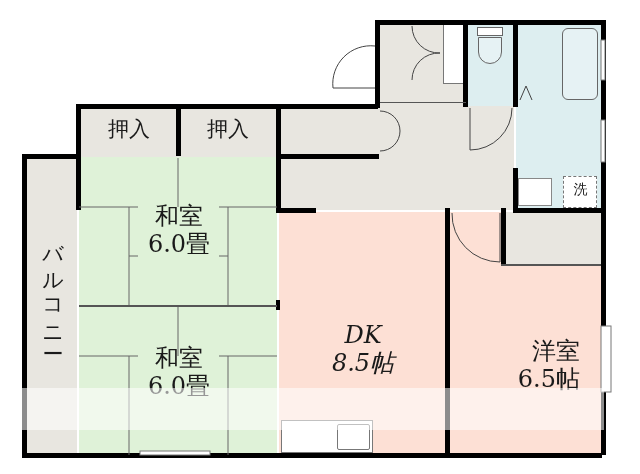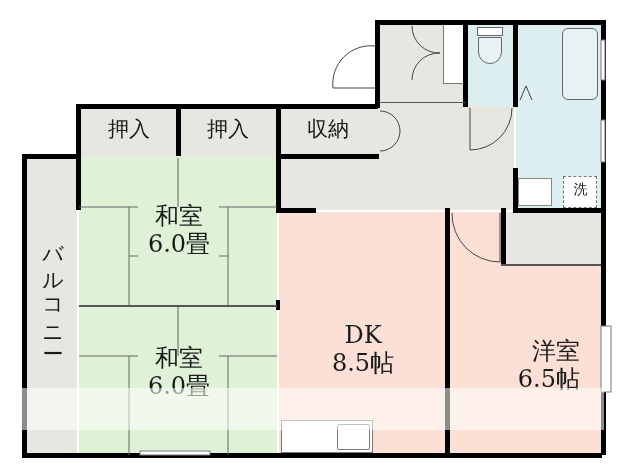--- a/index.html
+++ b/index.html
@@ -103,31 +103,30 @@
       <rect x="601" y="326" width="10" height="66"></rect>
       <rect x="601" y="40" width="4" height="40"></rect>
       <rect x="601" y="120" width="4" height="42"></rect>
       <rect x="140" y="451" width="70" height="4"></rect>
       <rect x="240" y="451" width="0" height="0"></rect>
     </g>
   </svg>
 
   <div class="label small" style="left:79px;top:117px;width:100px;">押入</div>
   <div class="label small" style="left:179px;top:117px;width:98px;">押入</div>
-  <div class="label small" style="left:279px;top:117px;width:98px;">収納</div>
 
   <div class="label" style="left:129px;top:203px;width:100px;">
     <div>和室</div>
     <div>6.0畳</div>
   </div>
   <div class="label" style="left:129px;top:345px;width:100px;">
     <div>和室</div>
     <div>6.0畳</div>
   </div>
-  <div class="label" style="left:313px;top:322px;width:100px;">
+  <div class="label" style="left:313px;top:322px;width:100px;font-style:italic;">
     <div>DK</div>
     <div>8.5帖</div>
   </div>
   <div class="label" style="left:480px;top:338px;width:100px;text-align:right;">
     <div>洋室</div>
     <div>6.5帖</div>
   </div>
   <div class="label" style="left:35px;top:230px;width:30px;writing-mode:vertical-rl;font-size:21px;letter-spacing:4px;">バルコニー</div>
   <div class="label" style="left:563px;top:181px;width:35px;font-size:14px;font-family:'DejaVu Sans',sans-serif;">洗</div>
 

